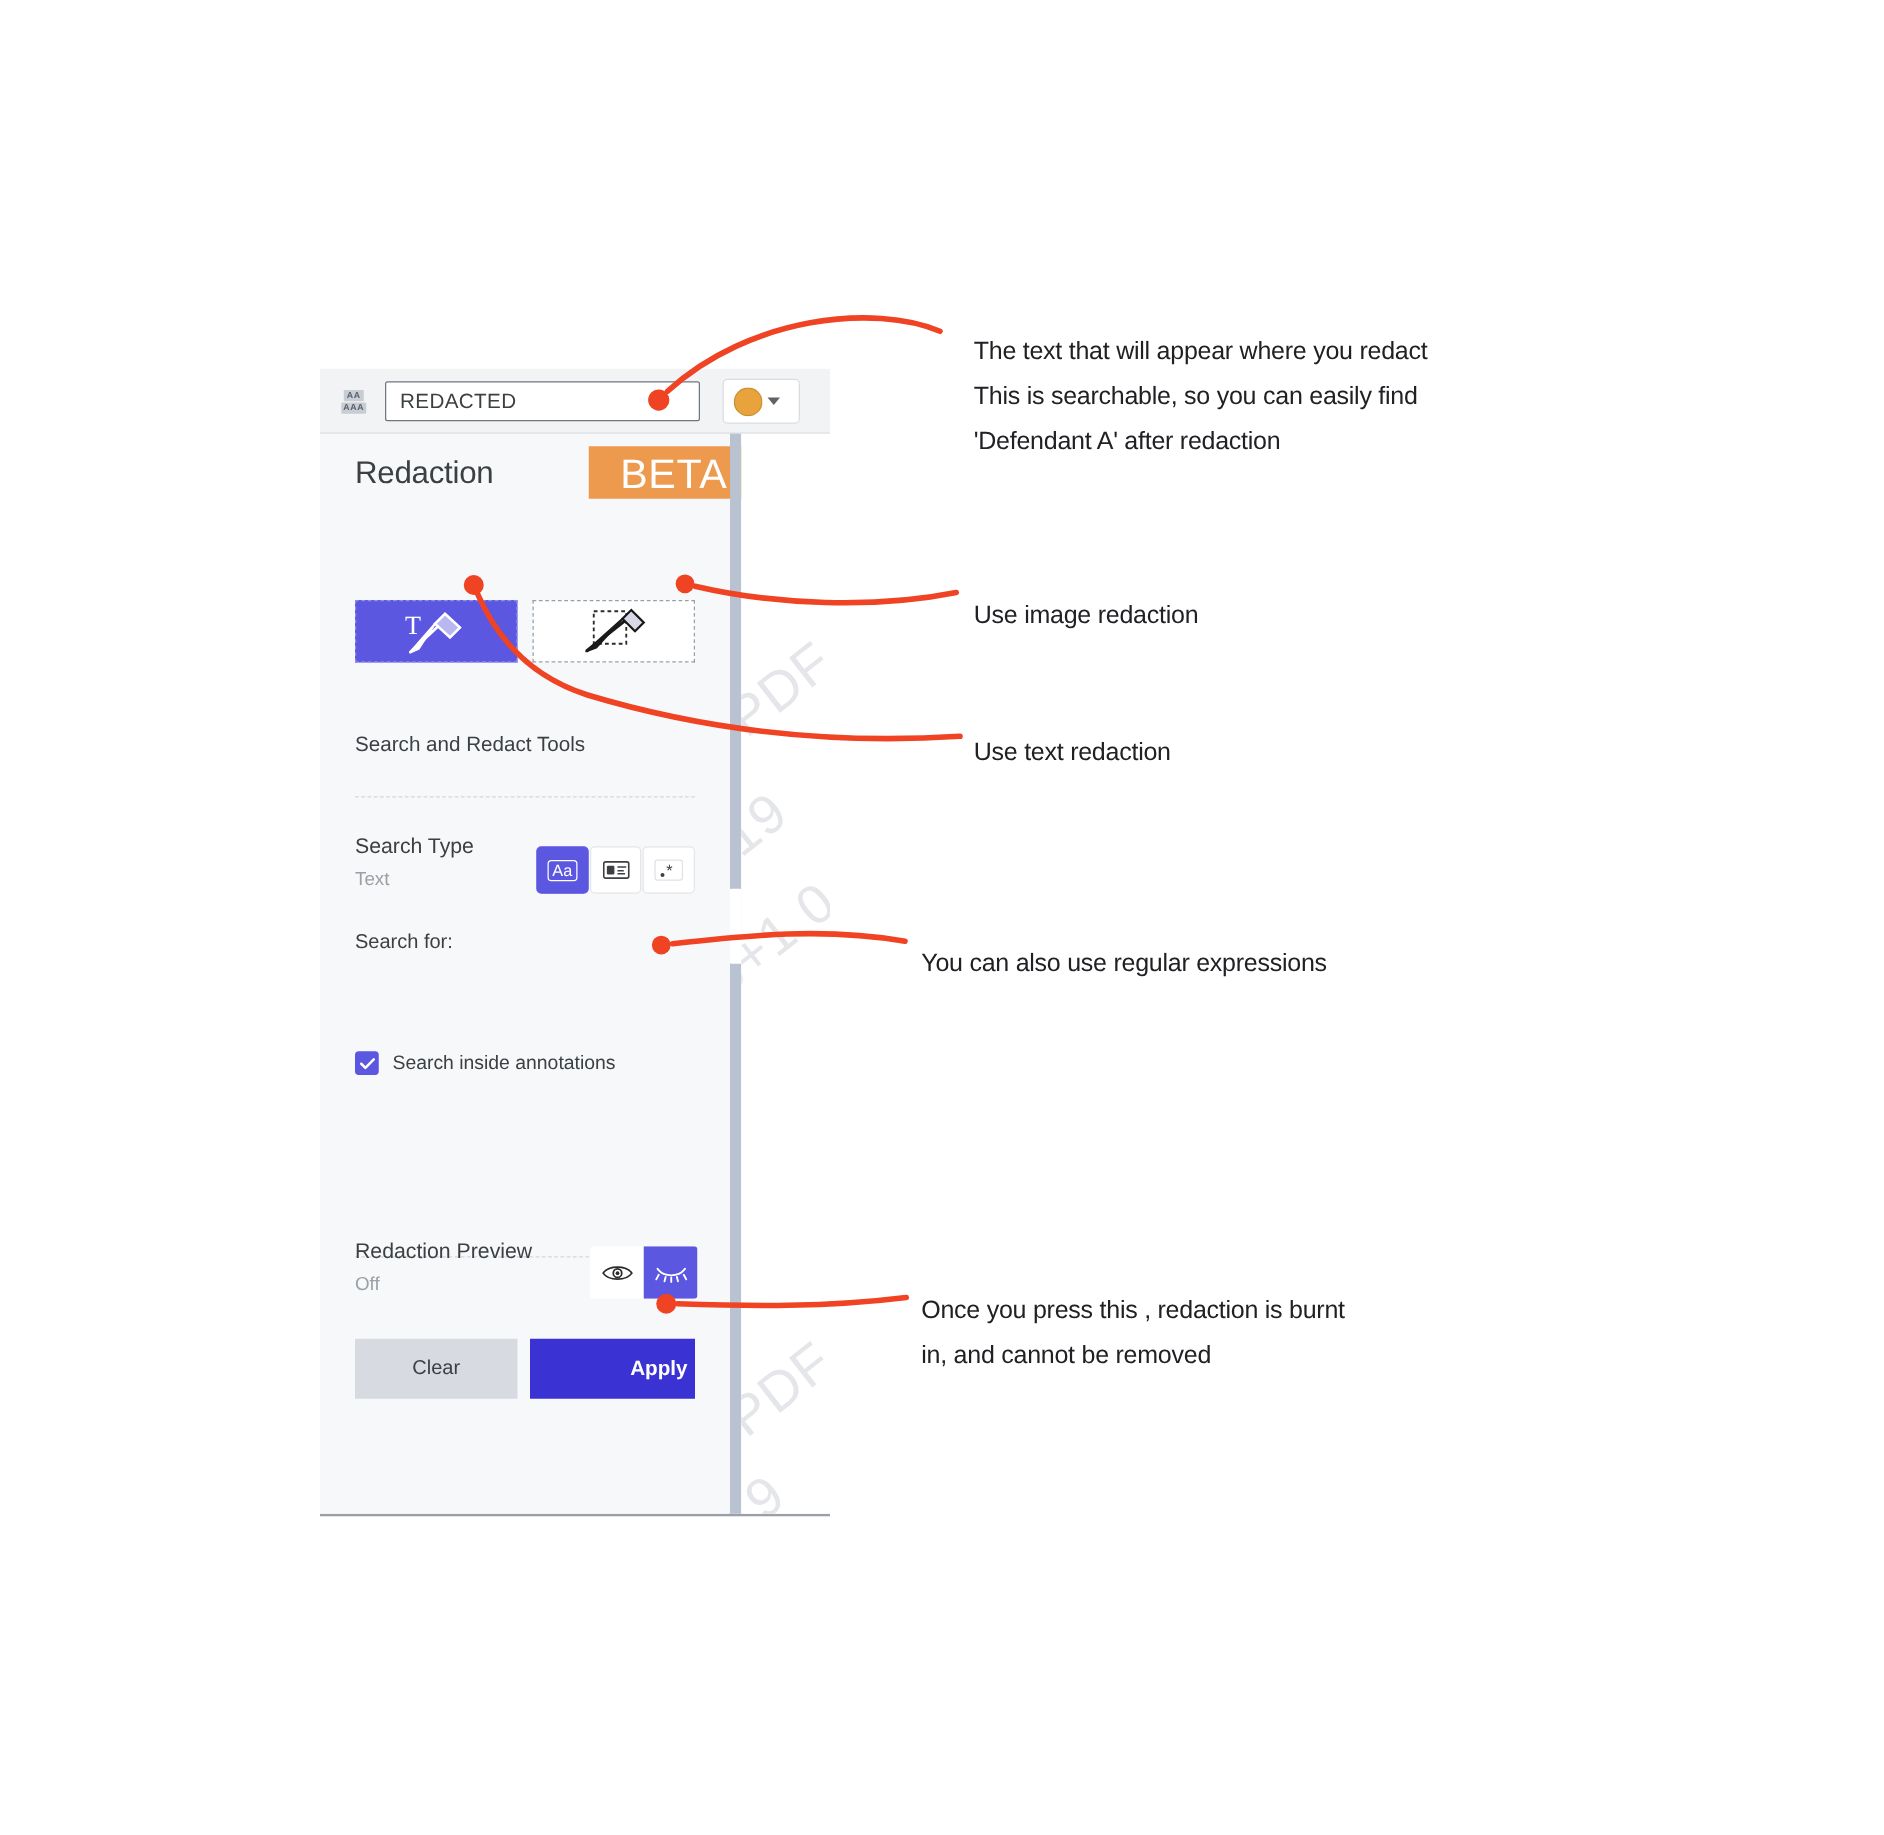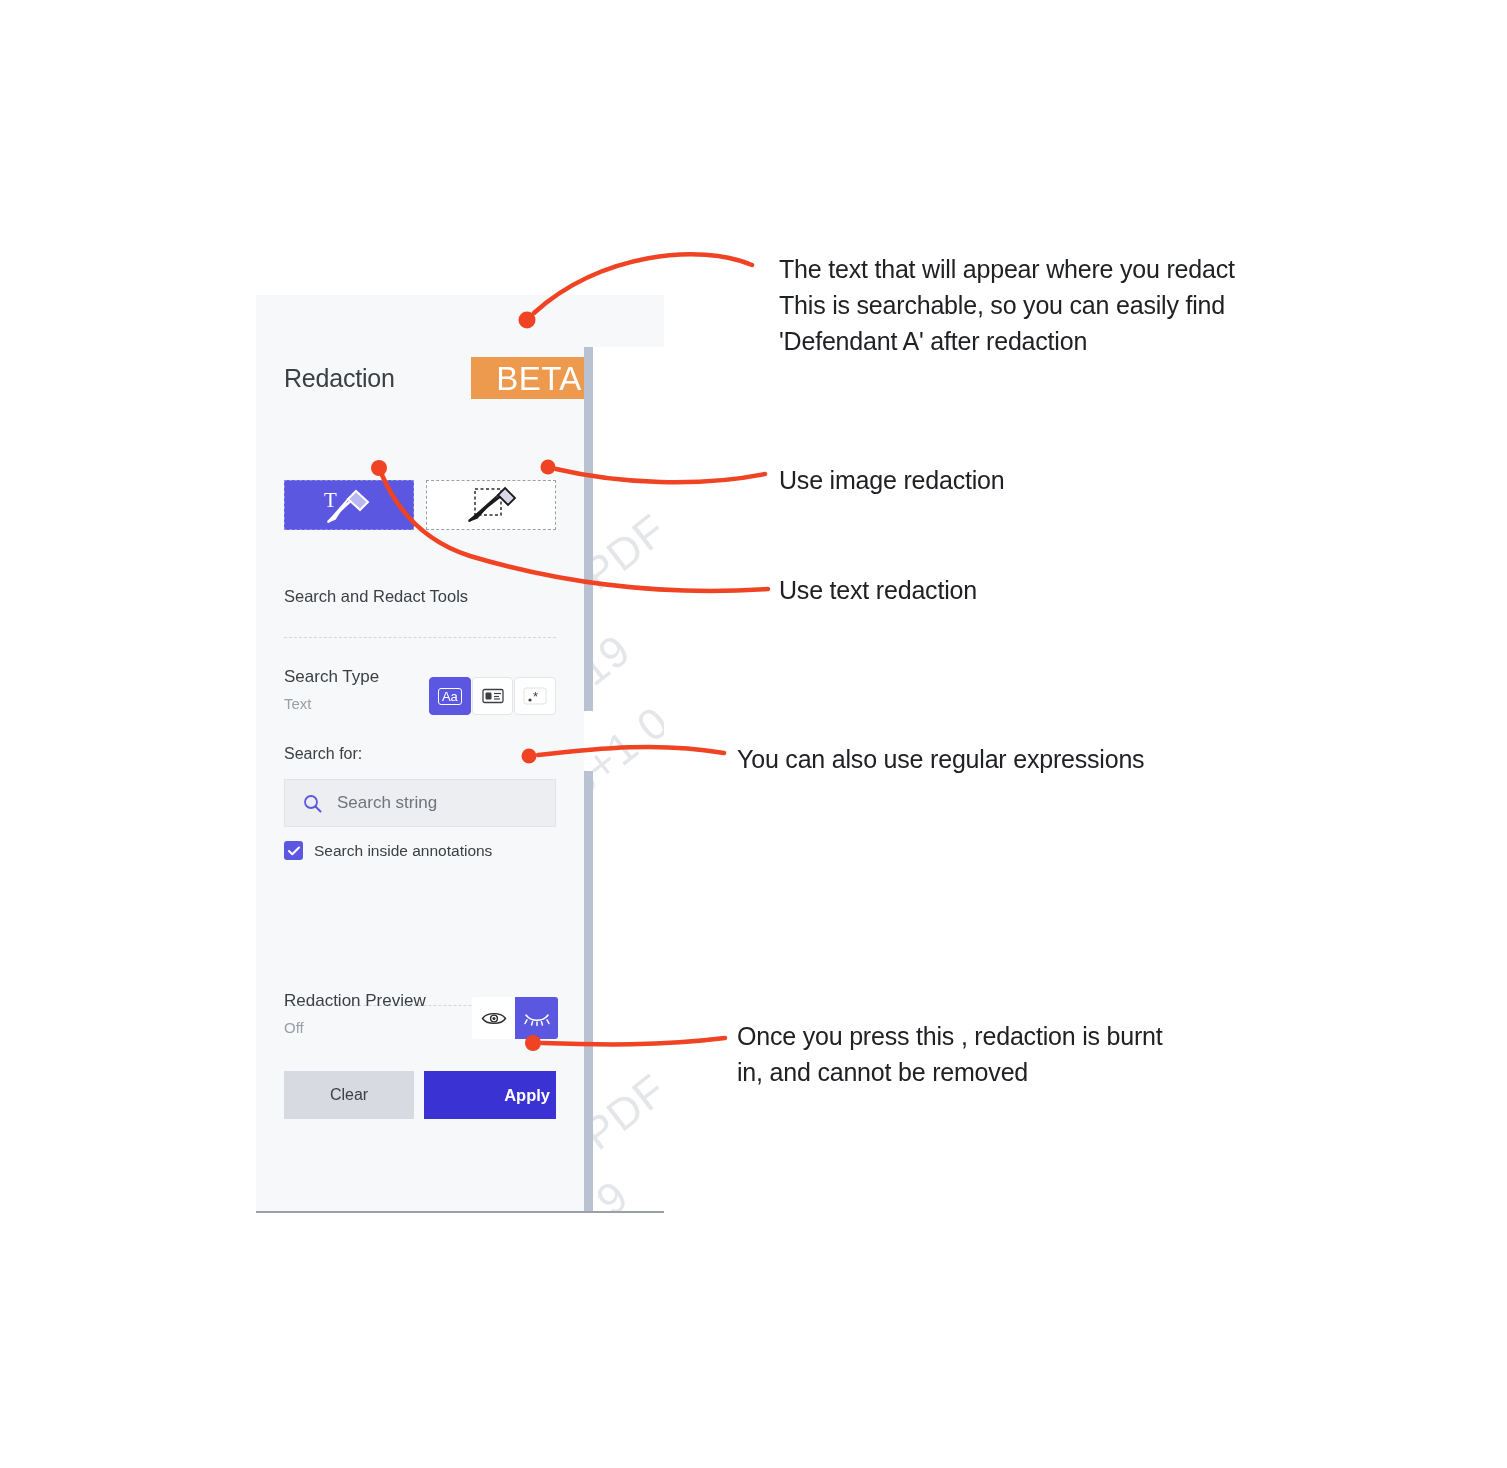--- a/index.html
+++ b/index.html
@@ -405,37 +405,49 @@
   
   #annotation-layer {
     position: absolute;
     left: 0; top: 0;
     width: 1507px; height: 1468px;
     pointer-events: none;
   }
   .callout-text {
     position: absolute;
     font-family: "Liberation Sans", sans-serif;
-    font-size: 25px;
+    font-size: 20px;
     color: #202124;
     line-height: 36px;
     white-space: pre-line;
     letter-spacing: -.2px;
+    margin-top: 12px;
   }
   #callout-1-text { left: 779px; top: 251px; width: 500px; }
   #callout-2-text { left: 779px; top: 462px; }
   #callout-3-text { left: 779px; top: 572px; }
   #callout-4-text { left: 737px; top: 741px; }
   #callout-5-text { left: 737px; top: 1018px; width: 470px; }
 </style>
 </head>
 <body>
 
 <div id="app-window">
 
+  <div id="toolbar">
+    <div id="aa-icon">
+      <div class="aa-row">AA</div>
+      <div class="aa-row">AAA</div>
+    </div>
+    <input id="redact-text-input" type="text" value="REDACTED" style="">
+    <div id="color-picker">
+      <div id="color-swatch" style="background:#e8a33d"></div>
+      <div id="color-caret"></div>
+    </div>
+  </div>
 
   <div id="sidebar">
 
     <div id="panel-header">
       <div id="panel-title">Redaction</div>
       <div id="beta-badge">BETA</div>
     </div>
 
     <div id="mode-text" class="mode-btn">
       <svg width="62" height="40" viewBox="0 0 62 40">
@@ -478,27 +490,20 @@
         <svg width="24" height="18" viewBox="0 0 24 18">
           <rect x="1" y="1" width="22" height="16" rx="2" fill="none" stroke="#dfe1e5" stroke-width="1"></rect>
           <circle cx="7" cy="13" r="1.6" fill="#3c4043"></circle>
           <text x="10" y="14" font-family="Liberation Sans, sans-serif" font-size="13" fill="#3c4043">*</text>
         </svg>
       </div>
     </div>
 
     <div id="search-for-label">Search for:</div>
 
-    <div id="search-input-wrap">
-      <svg width="19" height="19" viewBox="0 0 19 19">
-        <circle cx="8" cy="8" r="6" fill="none" stroke="#5b57e0" stroke-width="1.8"></circle>
-        <line x1="12.5" y1="12.5" x2="17.5" y2="17.5" stroke="#5b57e0" stroke-width="2" stroke-linecap="round"></line>
-      </svg>
-      <input id="search-input" type="text" placeholder="Search string" style="">
-    </div>
 
     <div id="annotations-row">
       <div id="annotations-checkbox">
         <svg width="12" height="10" viewBox="0 0 12 10">
           <polyline points="1,5 4.3,8.3 11,1.5" fill="none" stroke="#ffffff" stroke-width="2" stroke-linecap="round" stroke-linejoin="round"></polyline>
         </svg>
       </div>
       <span id="annotations-label">Search inside annotations</span>
     </div>
 

